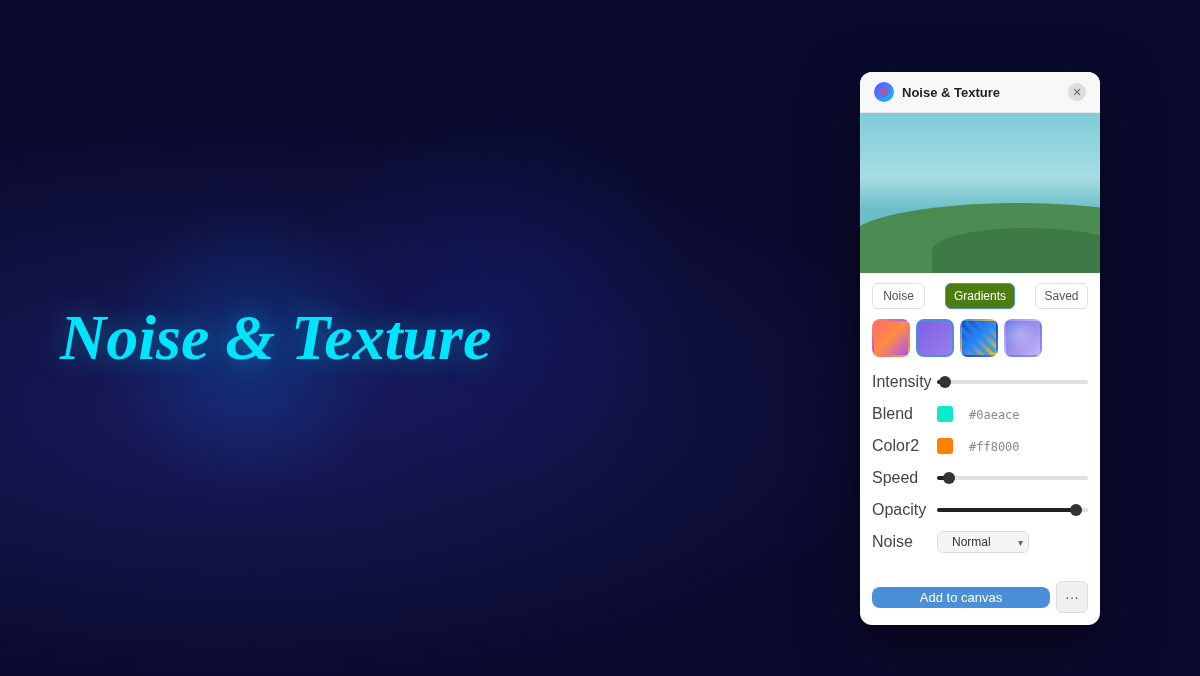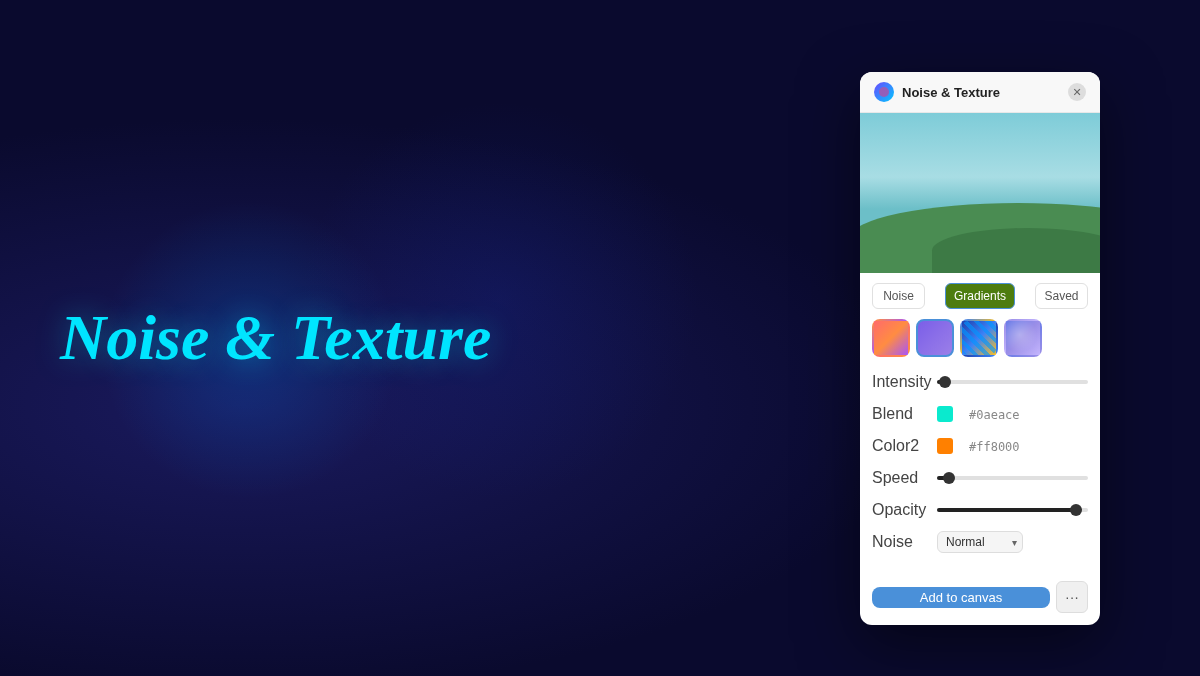--- a/index.html
+++ b/index.html
@@ -309,21 +309,21 @@
       font-size: 12px;
       color: #888;
       font-family: monospace;
     }
 
     
     .blend-select {
       background: #f5f5f5;
       border: 1px solid #ddd;
       border-radius: 6px;
-      padding: 3px 20px 3px 8px;
+      padding: 3px 20px 3px 14px;
       font-size: 12px;
       color: #333;
       cursor: pointer;
       appearance: none;
       position: relative;
     }
 
     .blend-wrapper {
       position: relative;
       display: inline-block;

